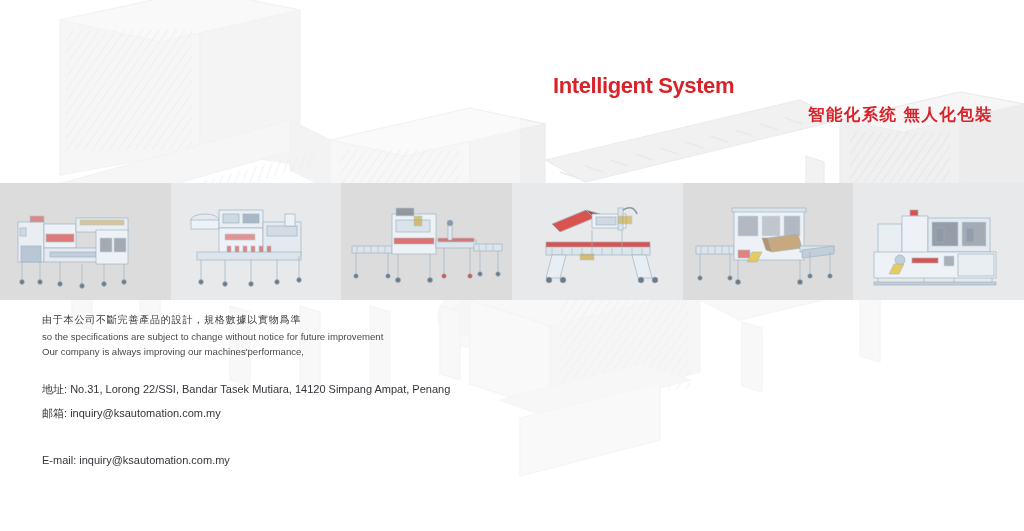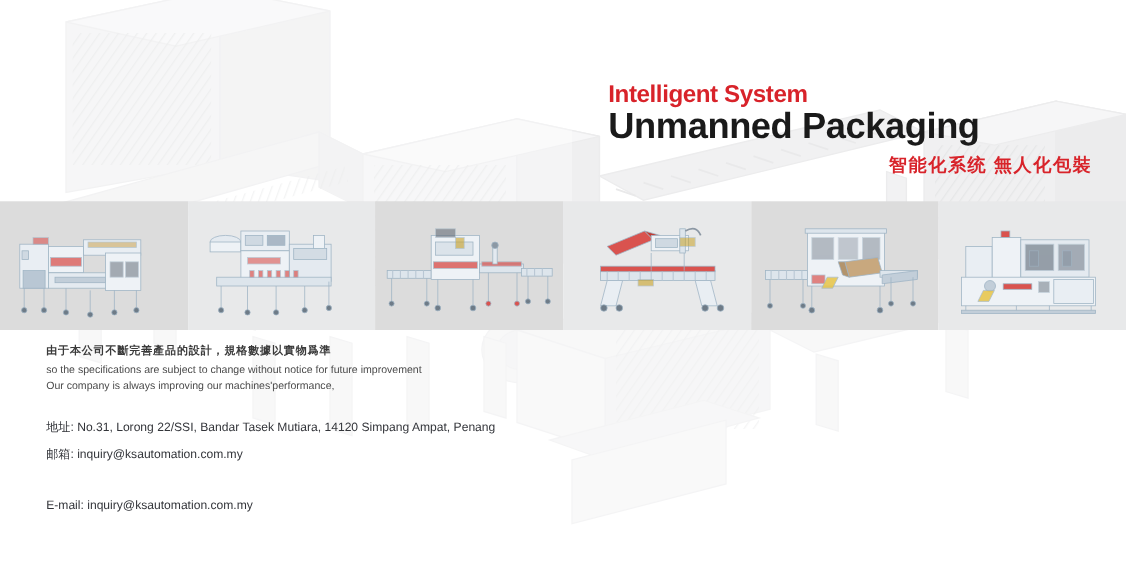--- a/index.html
+++ b/index.html
@@ -46,21 +46,21 @@
     position:relative; width:170.666px; height:117px; overflow:hidden;
     display:flex; align-items:center; justify-content:center;
   }
   .panel.tone-a { background:#dcdcdc; }
   .panel.tone-b { background:#e8e9ea; }
   .panel svg { display:block; }
 
   
   .disclaimer { position:absolute; left:42px; top:312px; z-index:4; }
   .disclaimer .d-cn {
-    font-size:10px; font-weight:bold; color:#3a3a3a;
+    font-size:10px; font-weight:normal; color:#3a3a3a;
     letter-spacing:0.8px; line-height:1.65; white-space:nowrap;
   }
   .disclaimer .d-en {
     font-size:9.6px; color:#4a4a4a; line-height:1.62; white-space:nowrap;
   }
 
   .contact { position:absolute; left:42px; z-index:4; }
   .contact.cn { top:377px; }
   .contact.en { top:448px; }
   .contact .row {
@@ -150,21 +150,20 @@
       </g>
 
       <rect x="0" y="300" width="1024" height="231" fill="#ffffff" opacity="0.45"></rect>
       <rect x="0" y="0" width="520" height="183" fill="#ffffff" opacity="0.35"></rect>
     </svg>
   </div>
 
   <div class="hero">
     <div class="headline-block">
       <div class="headline-1">Intelligent System</div>
-      <div class="headline-2">Unmanned Packaging</div>
       <div class="headline-cn">智能化系统 無人化包裝</div>
     </div>
   </div>
 
   <div class="strip">
 
     <div class="panel tone-a">
       <svg width="150" height="96" viewBox="0 0 150 96">
         <g stroke="#9fb4c4" stroke-width="0.7">
           <rect x="8" y="28" width="26" height="40" fill="#e9eef3"></rect>

